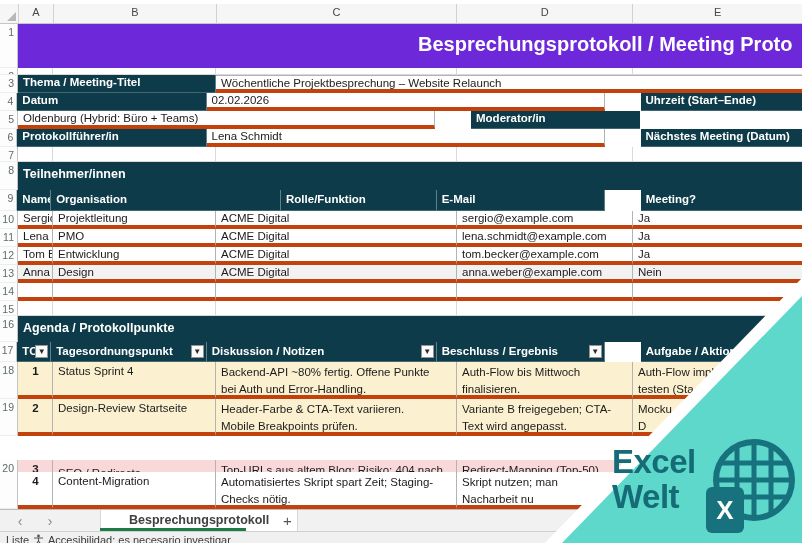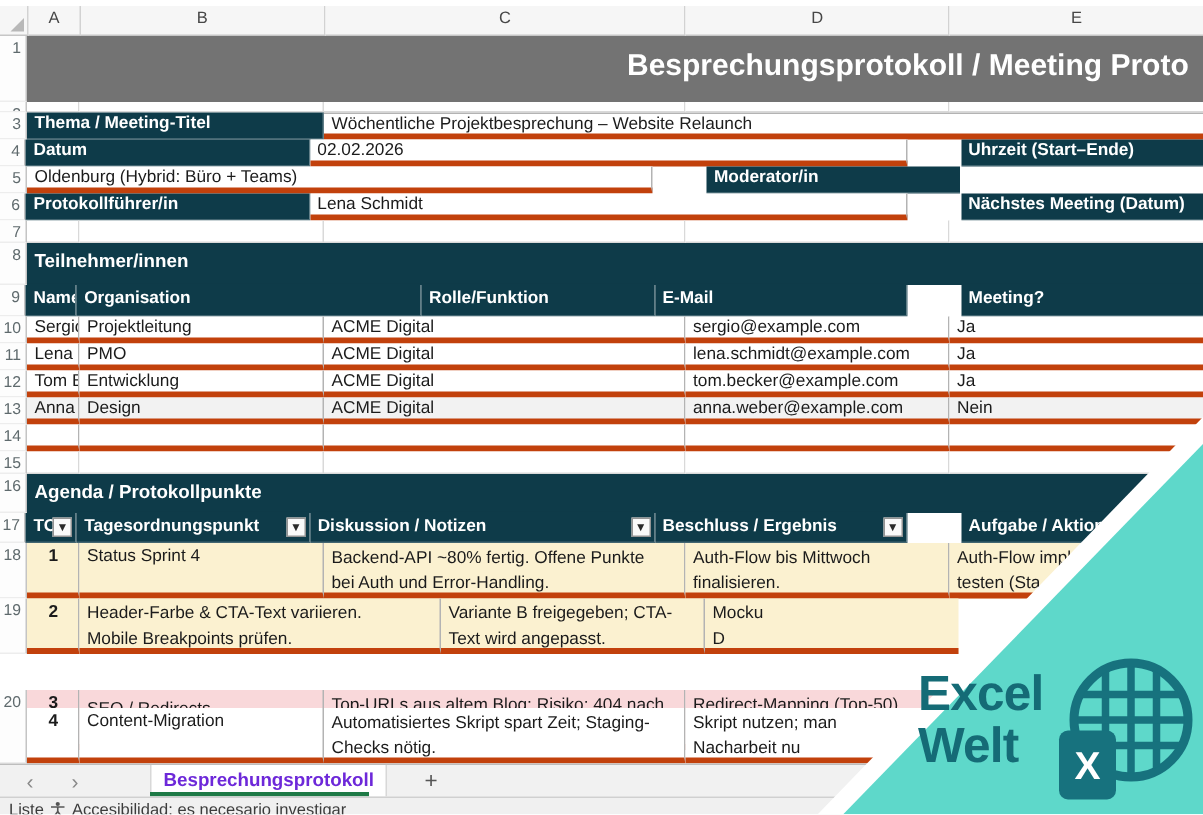--- a/index.html
+++ b/index.html
@@ -25,27 +25,27 @@
   .tbl{border-right:1px solid #b3b3b3;border-bottom:4px solid #c2410c;}
   .bt{border-top:1px solid #b3b3b3;}
   .band{background:#f2f2f2;}
   .yellow{background:#fbf1d0;}
   .pink{background:#f9d8da;}
   .pre{white-space:pre-line;line-height:16.5px;padding-top:2px;}
   .topnum{text-align:center;font-weight:700;}
   .flt{position:relative;}
   .dd{position:absolute;right:2px;top:3px;width:13px;height:13px;box-sizing:border-box;background:#fafafa;
       border:1px solid #949494;color:#2a2a2a;font-size:8px;line-height:11px;text-align:center;font-weight:400;}
-  .titlecell{position:relative;background:#737373;border-right:none;border-bottom:none;}
+  .titlecell{position:relative;background:#6d28d9;border-right:none;border-bottom:none;}
   .titletext{position:absolute;left:400px;top:9px;color:#fff;font-weight:700;font-size:20px;white-space:nowrap;}
   .tabbar{position:absolute;left:0;top:509px;width:802px;height:22px;background:#f1f1f1;
           border-top:1px solid #bdbdbd;box-sizing:border-box;}
   .navarrow{position:absolute;top:3px;color:#8a8a8a;font-size:14px;line-height:16px;width:16px;text-align:center;}
-  .sheettab{position:absolute;left:100px;top:0;height:21px;padding:0 8px;background:#fff;
-            border-left:1px solid #d8d8d8;border-right:1px solid #d8d8d8;color:#6d28d9;font-weight:700;
+  .sheettab{position:absolute;left:100px;top:0;height:21px;padding:0 28px;background:#fff;
+            border-left:1px solid #d8d8d8;border-right:1px solid #d8d8d8;color:#404040;font-weight:700;
             font-size:12.5px;line-height:20px;}
   .tabunderline{position:absolute;left:100px;top:18px;width:146px;height:3px;background:#1e7a46;}
   .addtab{position:absolute;left:283px;top:2px;color:#555;font-size:15px;}
   .statusbar{position:absolute;left:0;top:531px;width:802px;height:12px;background:#f0f0f0;
              border-top:1px solid #d0d0d0;box-sizing:border-box;font-size:11px;color:#3c3c3c;}
   .statusitem{position:absolute;top:2px;white-space:nowrap;}
   .overlay{position:absolute;left:0;top:0;width:802px;height:543px;pointer-events:none;}
   .logo{position:absolute;left:612px;top:444px;color:#156b76;font-weight:700;font-size:33px;
         line-height:35px;letter-spacing:-0.5px;pointer-events:none;}
   .badge{position:absolute;left:706px;top:487px;width:38px;height:46px;background:#17727e;border-radius:6px;
@@ -203,20 +203,21 @@
 bei Auth und Error-Handling.</div>
     <div class="c wD tbl yellow pre">Auth-Flow bis Mittwoch
 finalisieren.</div>
     <div class="c wE tbl yellow pre" style="border-right:none">Auth-Flow imple
 testen (Sta</div>
   </div>
 
   <div class="row" style="top:399px;height:37px">
     <div class="g">19</div>
     <div class="c wA tbl yellow topnum" style="padding-top:3px">2</div>
+    <div class="c wB tbl yellow" style="padding-top:3px">Design-Review Startseite</div>
     <div class="c wC tbl yellow pre">Header-Farbe &amp; CTA-Text variieren.
 Mobile Breakpoints prüfen.</div>
     <div class="c wD tbl yellow pre">Variante B freigegeben; CTA-
 Text wird angepasst.</div>
     <div class="c wE tbl yellow pre" style="border-right:none">Mocku
 D</div>
   </div>
 
   <div class="row" style="top:460px;height:40px">
     <div class="g">20</div>

